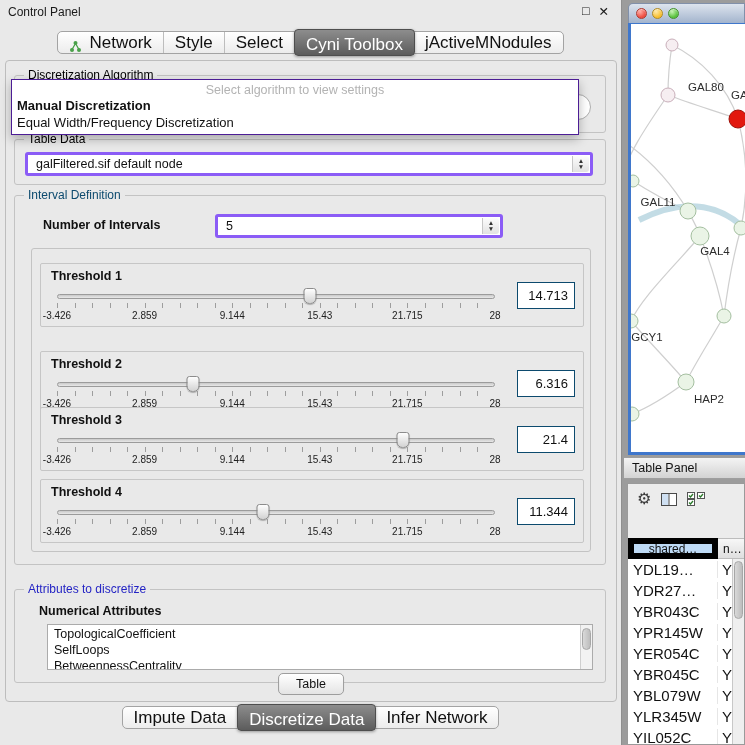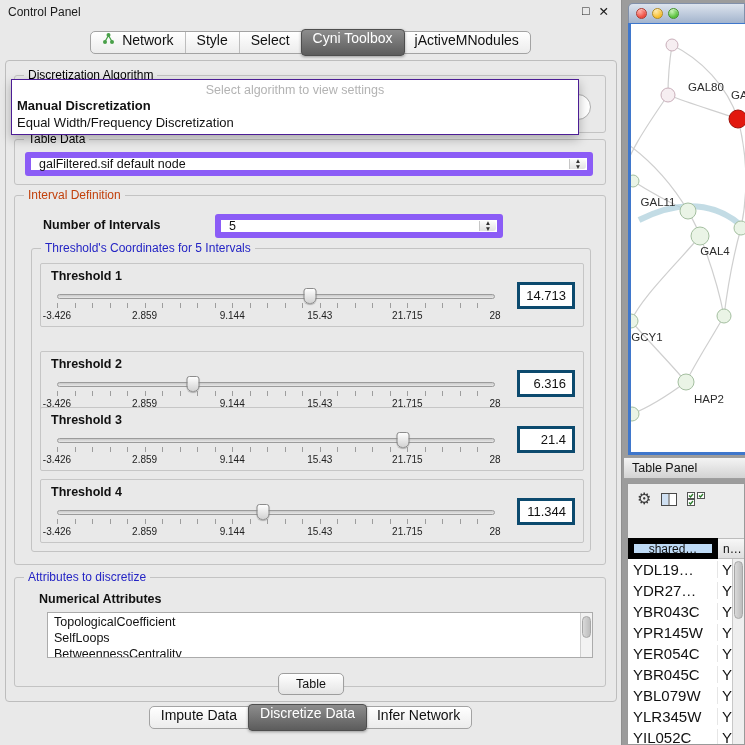--- a/index.html
+++ b/index.html
@@ -7,62 +7,62 @@
 body{font-family:"Liberation Sans","DejaVu Sans",sans-serif;background:#9c9c9c;position:relative;font-size:13px;color:#111}
 
 
 .control-panel{position:absolute;left:0;top:0;width:622px;height:745px;background:#e9e9e9;border-right:1px solid #8f8f8f}
 .cp-title{position:absolute;top:5px;left:8px;font-size:12px;color:#1a1a1a}
 .cp-controls{position:absolute;top:4px;right:12px;display:flex;gap:9px;font-size:12.5px;color:#1a1a1a}
 
 .top-tabs{position:absolute;top:31px;left:0;width:100%;display:flex;justify-content:center}
 .bottom-tabs{position:absolute;bottom:16px;left:0;width:100%;display:flex;justify-content:center}
 .seg{display:flex;align-items:center;background:linear-gradient(#ffffff,#ececec);border:1px solid #a3a3a3;border-radius:5px;height:23px}
-.segment{display:flex;align-items:flex-start;gap:7px;padding:0 11px;height:100%;font-size:14px;border-right:1px solid #bdbdbd;color:#111;white-space:nowrap}
+.segment{display:flex;align-items:flex-end;gap:7px;padding:0 11px;height:100%;font-size:17px;border-right:1px solid #bdbdbd;color:#111;white-space:nowrap}
 .segment:last-child{border-right:none}
 .segment.selected{background:linear-gradient(#8d8d8d,#5c5c5c);color:#fff;border-radius:4px;margin:0 -1px;height:27px;border:1px solid #4e4e4e;box-shadow:0 1px 3px rgba(0,0,0,.35);position:relative;z-index:2}
 
 .inner{position:absolute;left:5px;top:60px;width:612px;height:642px;border:1px solid #bdbdbd;border-radius:4px;background:#e9e9e9}
 
 .group{position:absolute;border:1px solid #c3c3c3;border-radius:3px}
 .gtitle{position:absolute;top:-8px;left:9px;background:#e9e9e9;padding:0 4px;font-size:12px;white-space:nowrap}
-.gtitle.black{color:#000000}.gtitle.green{color:#c2410c}.gtitle.blue{color:#2424c4}
+.gtitle.black{color:#000000}.gtitle.green{color:#0c4a6e}.gtitle.blue{color:#2424c4}
 
 .g-alg{left:8px;top:14px;width:592px;height:58px}
 .pill-combo{position:absolute;left:10px;top:18px;width:566px;height:26px;background:#fff;border:1px solid #aeaeae;border-radius:13px}
 
 .popup{position:absolute;left:5px;top:18px;width:568px;height:56px;background:#fff;border:1px solid #4c1d95;box-shadow:0 4px 10px rgba(0,0,0,.28);z-index:40}
 .popup-placeholder{text-align:center;color:#b3b3b3;font-size:12.5px;padding-top:3px}
 .popup-item{font-size:13px;padding:1px 5px;color:#111}
 .popup-item.bold{font-weight:bold}
 
 .g-tabledata{left:8px;top:78px;width:592px;height:46px}
-.dropdown{position:absolute;background:#fff;border:6px solid #8b5cf6;border-radius:3px;height:24px;display:flex;align-items:center;font-size:12.5px;padding:0 24px 0 8px;color:#111}
+.dropdown{position:absolute;background:#fff;border:3px solid #8b5cf6;border-radius:3px;height:24px;display:flex;align-items:center;font-size:12.5px;padding:0 24px 0 8px;color:#111}
 .dd-table{left:10px;top:12px;right:12px}
 .stepper{position:absolute;right:1px;top:1px;bottom:1px;width:17px;border-left:1px solid #c6c6c6;background:linear-gradient(#fcfcfc,#e2e2e2);border-radius:0 3px 3px 0;display:flex;flex-direction:column;align-items:center;justify-content:center;color:#333}
 .stepper span{font-size:6.5px;line-height:6px}
 
 .g-interval{left:8px;top:134px;width:592px;height:370px}
 .lbl-bold{position:absolute;font-size:12.5px;font-weight:bold;color:#111;white-space:nowrap}
 .iv-label{left:28px;top:22px}
 .dd-intervals{left:200px;top:18px;width:288px}
 
 .g-thresholds{left:16px;top:52px;width:560px;height:304px}
 .th-panel{position:absolute;left:8px;width:544px;height:64px;border:1px solid #c6c6c6;border-radius:2px;background:#e9e9e9}
 .tp0{top:14px}.tp1{top:102px}.tp2{top:158px}.tp3{top:230px}
 .th-label{position:absolute;left:10px;top:5px;font-size:12.5px;font-weight:bold}
 .slider{position:absolute;left:16px;right:88px;top:23px;height:38px}
 .track{position:absolute;left:0;right:0;top:7px;height:5px;background:linear-gradient(#c9c9c9,#e8e8e8);border:1px solid #9b9b9b;border-radius:3px}
 .thumb{position:absolute;top:1px;width:13px;height:16px;background:linear-gradient(#fefefe,#d2d2d2);border:1px solid #8c8c8c;border-radius:3px 3px 6px 6px;transform:translateX(-50%);box-shadow:0 1px 1px rgba(0,0,0,.25)}
 .ticks{position:absolute;left:0;right:0;top:16px;height:5px;background-image:repeating-linear-gradient(to right,#9d9d9d 0,#9d9d9d 1px,transparent 1px,transparent calc(100%/25))}
 .tick-labels{position:absolute;left:0;right:0;top:23px;height:12px}
 .tl{position:absolute;transform:translateX(-50%);font-size:10px;color:#222;white-space:nowrap}
-.th-value{position:absolute;right:8px;top:18px;width:58px;height:27px;background:#fff;border:3px solid #0c4a6e;display:flex;align-items:center;justify-content:flex-end;padding-right:6px;font-size:13px}
-
-.g-attrs{left:8px;top:516px;width:592px;height:110px}
+.th-value{position:absolute;right:8px;top:18px;width:58px;height:27px;background:#fff;border:1px solid #0c4a6e;display:flex;align-items:center;justify-content:flex-end;padding-right:6px;font-size:13px}
+
+.g-attrs{left:8px;top:528px;width:592px;height:94px}
 .attrs-heading{left:24px;top:14px}
 .listbox{position:absolute;left:32px;top:34px;right:12px;height:46px;background:#fff;border:1px solid #ababab;overflow:hidden;font-size:12.5px;padding-top:1px}
 .listbox .li{padding:0 6px;line-height:16px;white-space:nowrap}
 .list-scroll{position:absolute;right:0;top:0;bottom:0;width:12px;background:#f2f2f2;border-left:1px solid #cfcfcf}
 .sthumb{position:absolute;left:1px;right:1px;top:3px;height:22px;background:linear-gradient(90deg,#d9d9d9,#bdbdbd);border:1px solid #a7a7a7;border-radius:5px}
 
 .apply-btn{position:absolute;left:50%;top:612px;transform:translateX(-50%);height:22px;padding:0 17px;background:linear-gradient(#ffffff,#e4e4e4);border:1px solid #9d9d9d;border-radius:5px;font-size:12.5px;display:flex;align-items:center;color:#111}
 
 
 .net-window{position:absolute;left:628px;top:3px;width:117px;height:452px}
@@ -159,21 +159,20 @@
       <div class="lbl-bold iv-label">Number of Intervals</div>
       <div class="dropdown dd-intervals">
         <span>5</span>
         <div class="stepper">
           <span>▲</span>
           <span>▼</span>
         </div>
       </div>
 
       <div class="group g-thresholds">
-        <span class="gtitle blue">Threshold's Coordinates for 5 Intervals</span>
 
         <div class="th-panel tp0">
           <div class="th-label">Threshold 1</div>
           <div class="slider">
             <div class="track"></div>
             <div class="thumb" style="left: 57.7197%;"></div>
             <div class="ticks"></div>
             <div class="tick-labels">
                 <span class="tl" style="left: 0%;">-3.426</span>
                 <span class="tl" style="left: 20%;">2.859</span>

